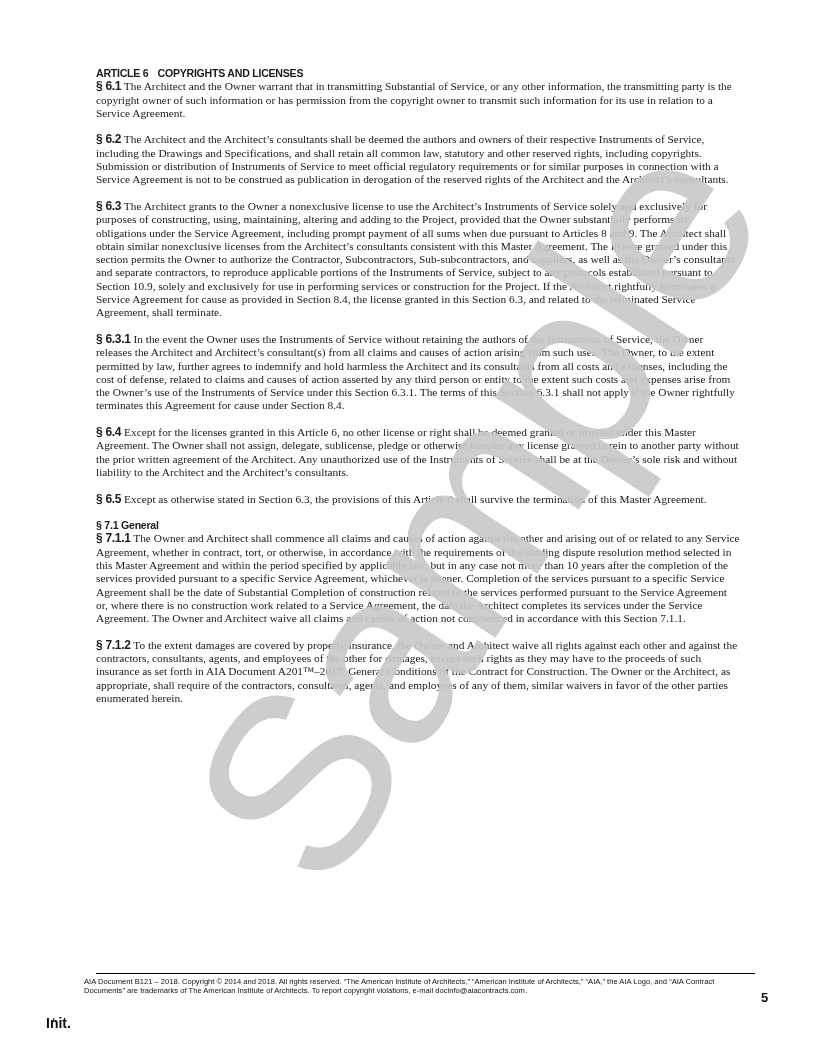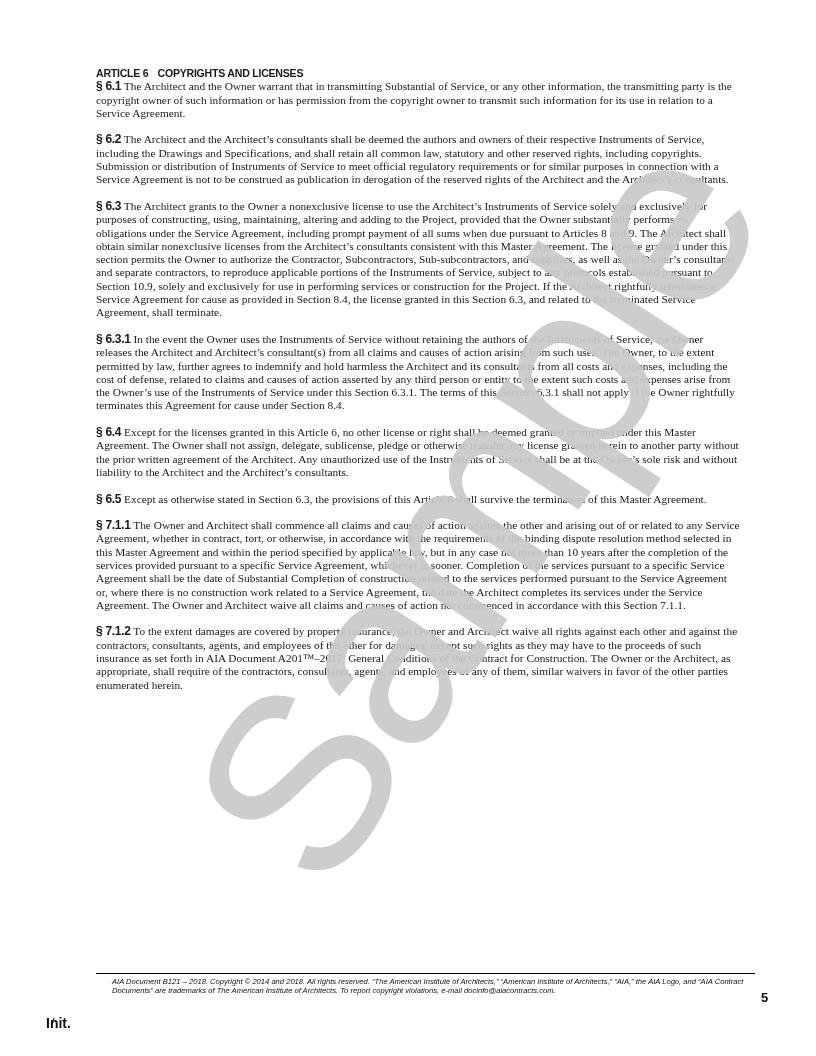--- a/index.html
+++ b/index.html
@@ -26,22 +26,22 @@
     .watermark {
       position: absolute; left: 90px; top: 420px; width: 720px; height: 260px;
       font-family: "Liberation Sans", sans-serif; font-size: 250px; line-height: 260px;
       color: #c9c9c9; opacity: 0.92; transform: rotate(-57deg); transform-origin: 50% 50%;
       white-space: nowrap; pointer-events: none; letter-spacing: -6px; text-align: center;
     }
     .footer-rule { position: absolute; left: 96px; top: 973px; width: 659px; height: 1px; background: #000; }
     .init { position: absolute; left: 46px; top: 1015px; font-family: "Liberation Sans", sans-serif; font-weight: bold; font-size: 14px; color: #111; }
     .slash { position: absolute; left: 51px; top: 1017px; font-family: "Liberation Sans", sans-serif; font-weight: bold; font-style: italic; font-size: 10px; color: #111; }
     .footer-text {
-      position: absolute; left: 112px; top: 977px; width: 656px;
-      font-family: "Liberation Sans", sans-serif; font-size: 7.6px; line-height: 9.3px; color: #111; font-style: italic;
+      position: absolute; left: 84px; top: 977px; width: 656px;
+      font-family: "Liberation Sans", sans-serif; font-size: 7.6px; line-height: 9.3px; color: #111;
     }
     .pagenum { position: absolute; left: 761px; top: 990px; font-family: "Liberation Sans", sans-serif; font-weight: bold; font-size: 13px; color: #111; }
   </style>
 </head>
 <body>
 
 <div class="page">
   <div class="content">
 
     <div class="article">
@@ -50,20 +50,21 @@
       </div>
       <p class="para"><span class="secnum">§ 6.1</span><span> The Architect and the Owner warrant that in transmitting Substantial of Service, or any other information, the transmitting party is the copyright owner of such information or has permission from the copyright owner to transmit such information for its use in relation to a Service Agreement.</span></p>
       <p class="para"><span class="secnum">§ 6.2</span><span> The Architect and the Architect’s consultants shall be deemed the authors and owners of their respective Instruments of Service, including the Drawings and Specifications, and shall retain all common law, statutory and other reserved rights, including copyrights. Submission or distribution of Instruments of Service to meet official regulatory requirements or for similar purposes in connection with a Service Agreement is not to be construed as publication in derogation of the reserved rights of the Architect and the Architect’s consultants.</span></p>
       <p class="para"><span class="secnum">§ 6.3</span><span> The Architect grants to the Owner a nonexclusive license to use the Architect’s Instruments of Service solely and exclusively for purposes of constructing, using, maintaining, altering and adding to the Project, provided that the Owner substantially performs its obligations under the Service Agreement, including prompt payment of all sums when due pursuant to Articles 8 and 9. The Architect shall obtain similar nonexclusive licenses from the Architect’s consultants consistent with this Master Agreement. The license granted under this section permits the Owner to authorize the Contractor, Subcontractors, Sub-subcontractors, and suppliers, as well as the Owner’s consultants and separate contractors, to reproduce applicable portions of the Instruments of Service, subject to any protocols established pursuant to Section 10.9, solely and exclusively for use in performing services or construction for the Project. If the Architect rightfully terminates a Service Agreement for cause as provided in Section 8.4, the license granted in this Section 6.3, and related to the terminated Service Agreement, shall terminate.</span></p>
       <p class="para"><span class="secnum">§ 6.3.1</span><span> In the event the Owner uses the Instruments of Service without retaining the authors of the Instruments of Service, the Owner releases the Architect and Architect’s consultant(s) from all claims and causes of action arising from such uses. The Owner, to the extent permitted by law, further agrees to indemnify and hold harmless the Architect and its consultants from all costs and expenses, including the cost of defense, related to claims and causes of action asserted by any third person or entity to the extent such costs and expenses arise from the Owner’s use of the Instruments of Service under this Section 6.3.1. The terms of this Section 6.3.1 shall not apply if the Owner rightfully terminates this Agreement for cause under Section 8.4.</span></p>
       <p class="para"><span class="secnum">§ 6.4</span><span> Except for the licenses granted in this Article 6, no other license or right shall be deemed granted or implied under this Master Agreement. The Owner shall not assign, delegate, sublicense, pledge or otherwise transfer any license granted herein to another party without the prior written agreement of the Architect. Any unauthorized use of the Instruments of Service shall be at the Owner’s sole risk and without liability to the Architect and the Architect’s consultants.</span></p>
       <p class="para"><span class="secnum">§ 6.5</span><span> Except as otherwise stated in Section 6.3, the provisions of this Article 6 shall survive the termination of this Master Agreement.</span></p>
     </div>
 
     <div class="article">
+      <div class="sec-head">§ 7.1 General</div>
       <p class="para"><span class="secnum">§ 7.1.1</span><span> The Owner and Architect shall commence all claims and causes of action against the other and arising out of or related to any Service Agreement, whether in contract, tort, or otherwise, in accordance with the requirements of the binding dispute resolution method selected in this Master Agreement and within the period specified by applicable law, but in any case not more than 10 years after the completion of the services provided pursuant to a specific Service Agreement, whichever is sooner. Completion of the services pursuant to a specific Service Agreement shall be the date of Substantial Completion of construction related to the services performed pursuant to the Service Agreement or, where there is no construction work related to a Service Agreement, the date the Architect completes its services under the Service Agreement. The Owner and Architect waive all claims and causes of action not commenced in accordance with this Section 7.1.1.</span></p>
       <p class="para"><span class="secnum">§ 7.1.2</span><span> To the extent damages are covered by property insurance, the Owner and Architect waive all rights against each other and against the contractors, consultants, agents, and employees of the other for damages, except such rights as they may have to the proceeds of such insurance as set forth in AIA Document A201™–2017, General Conditions of the Contract for Construction. The Owner or the Architect, as appropriate, shall require of the contractors, consultants, agents, and employees of any of them, similar waivers in favor of the other parties enumerated herein.</span></p>
     </div>
   </div>
 
   <div class="watermark">Sample</div>
 
   <div class="footer-rule"></div>
   <div class="init">Init.</div>
   <div class="slash">/</div>

